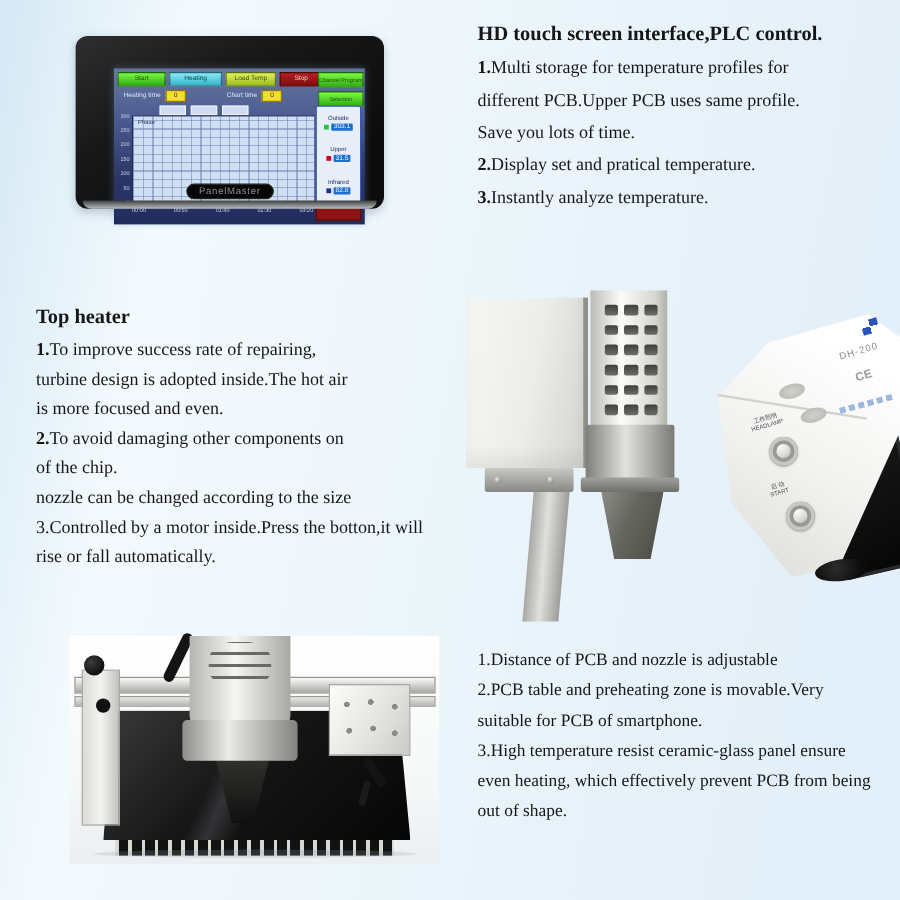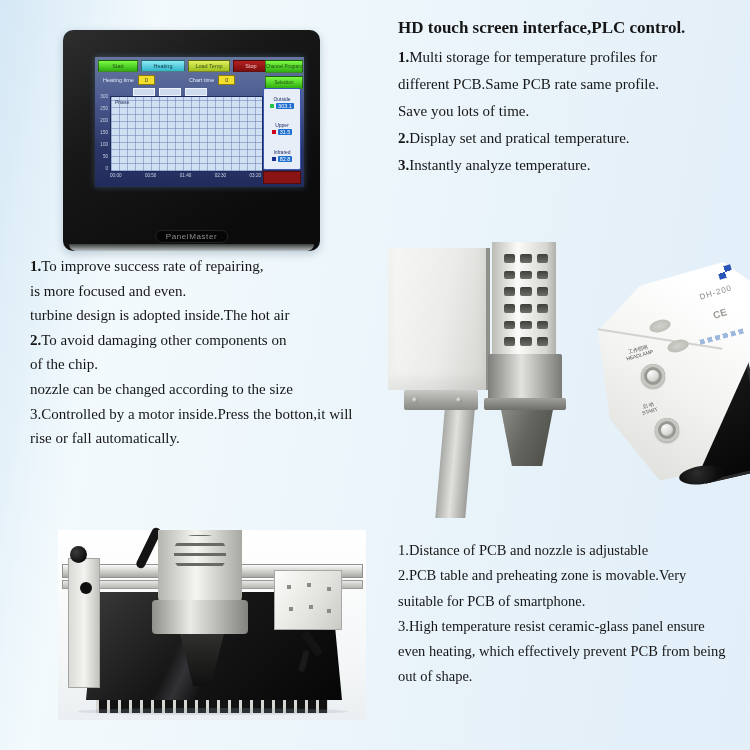--- a/index.html
+++ b/index.html
@@ -13,21 +13,21 @@
   .tblock .ttl{font-weight:bold;font-size:17px;margin-bottom:6px;white-space:nowrap;}
   .tline{white-space:nowrap;font-size:15px;}
   .tline b{font-weight:bold;}
   .blk-touchscreen{left:398px;top:18px;width:345px;}
   .blk-touchscreen .tline{line-height:27px;}
   .blk-topheater{left:30px;top:254px;width:360px;}
   .blk-topheater .tline{line-height:24.6px;}
   .blk-pcb{left:398px;top:538px;width:345px;}
   .blk-pcb .tline{line-height:25.3px;font-size:14.5px;}
   
-  .monitor{position:absolute;left:63px;top:30px;width:257px;height:221px;border-radius:10px;
+  .monitor{position:absolute;left:63px;top:30px;width:257px;height:144px;border-radius:10px;
     background:linear-gradient(150deg,#2e2e2e 0%,#181818 35%,#0c0c0c 80%);
     box-shadow:0 3px 8px rgba(40,70,100,.25);}
   .monitor-edge{position:absolute;left:6px;right:6px;bottom:0;height:7px;border-radius:0 0 9px 9px;
     background:linear-gradient(#3c3c3c,#b9c0c3);} 
   .brand-pill{position:absolute;left:50%;bottom:8px;transform:translateX(-50%);
     background:#060606;border:1px solid #232323;border-radius:8px;padding:1px 10px;
     color:#8d8d8d;font-size:8px;font-family:"Liberation Sans",sans-serif;letter-spacing:.6px;white-space:nowrap;}
   .screen{position:absolute;left:32px;top:27px;width:209px;height:130px;
     background:linear-gradient(180deg,#66779f 0%,#4d5d92 30%,#2b3668 70%,#222c5c 100%);
     box-shadow:0 0 6px rgba(120,160,220,.35);}
@@ -236,30 +236,31 @@
       </div>
       <div class="redstrip"></div>
     </div>
     <div class="brand-pill">PanelMaster</div>
     <div class="monitor-edge"></div>
   </div>
 
   <div class="tblock blk-touchscreen">
     <div class="ttl">HD touch screen interface,PLC control.</div>
     <div class="tline"><b>1.</b><span>Multi storage for temperature profiles for</span></div>
-    <div class="tline"><b></b><span>different PCB.Same PCB rate same profile.</span></div>
+    <div class="tline"><b></b><span>different PCB.Upper PCB uses same profile.</span></div>
     <div class="tline"><b></b><span>Save you lots of time.</span></div>
     <div class="tline"><b>2.</b><span>Display set and pratical temperature.</span></div>
     <div class="tline"><b>3.</b><span>Instantly analyze temperature.</span></div>
   </div>
 
   <div class="tblock blk-topheater">
+    <div class="ttl">Top heater</div>
     <div class="tline"><b>1.</b><span>To improve success rate of repairing,</span></div>
+    <div class="tline"><b></b><span>turbine design is adopted inside.The hot air</span></div>
     <div class="tline"><b></b><span>is more focused and even.</span></div>
-    <div class="tline"><b></b><span>turbine design is adopted inside.The hot air</span></div>
     <div class="tline"><b>2.</b><span>To avoid damaging other components on</span></div>
     <div class="tline"><b></b><span>of the chip.</span></div>
     <div class="tline"><b></b><span>nozzle can be changed according to the size</span></div>
     <div class="tline"><b></b><span>3.Controlled by a motor inside.Press the botton,it will</span></div>
     <div class="tline"><b></b><span>rise or fall automatically.</span></div>
   </div>
 
   <div class="ph-heater">
     <div class="hp-panel"></div>
     <div class="hp-bracket">

